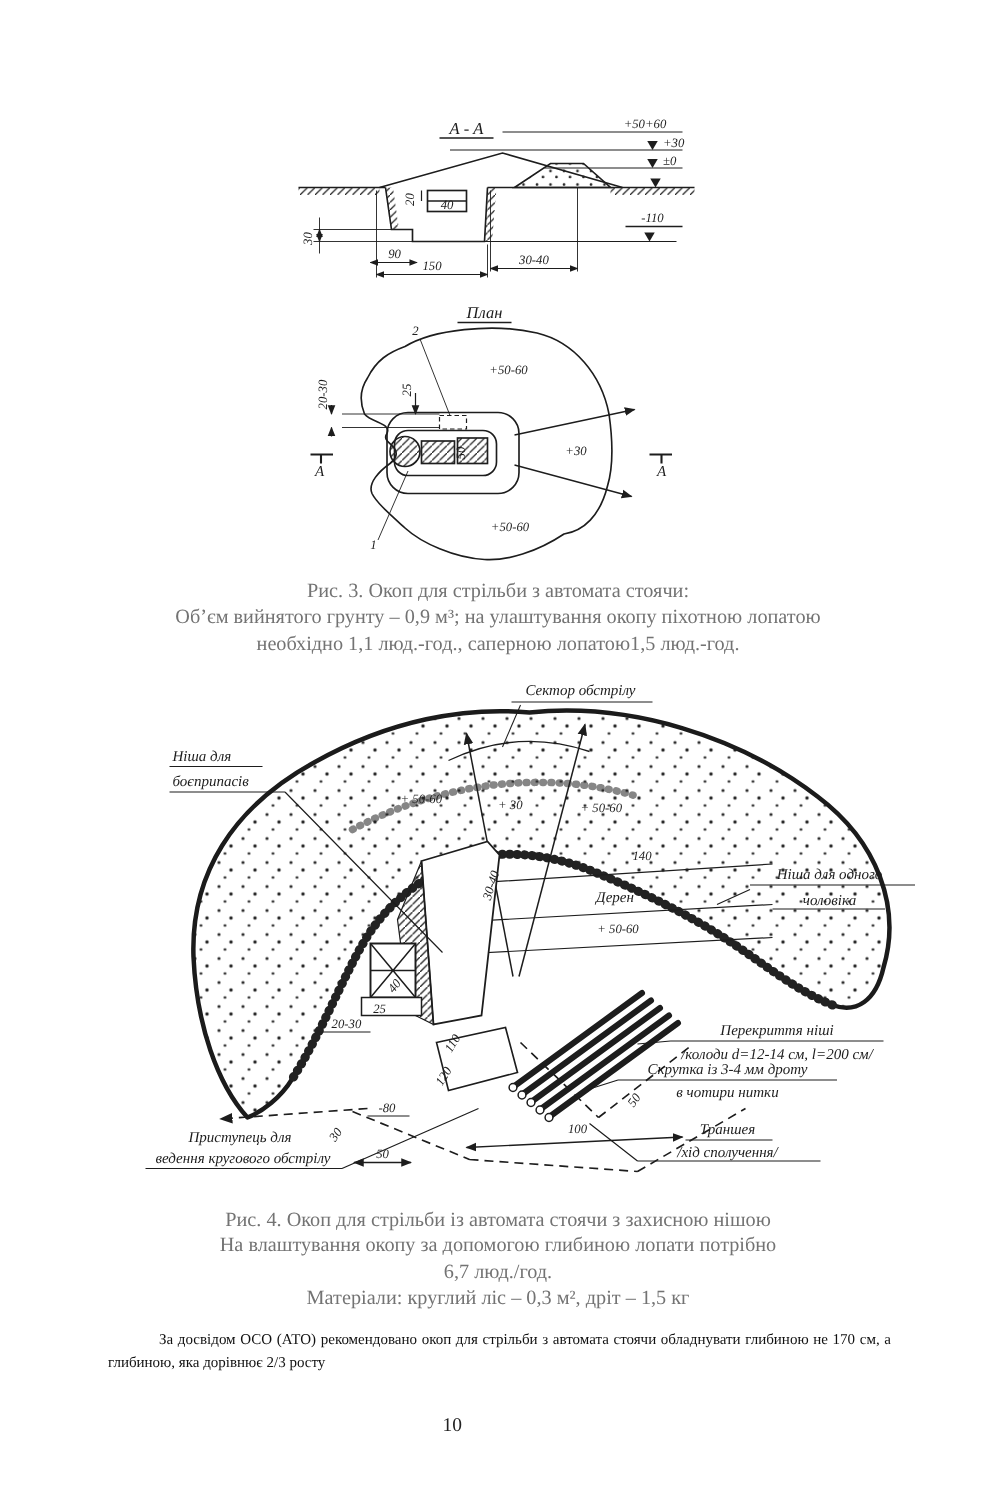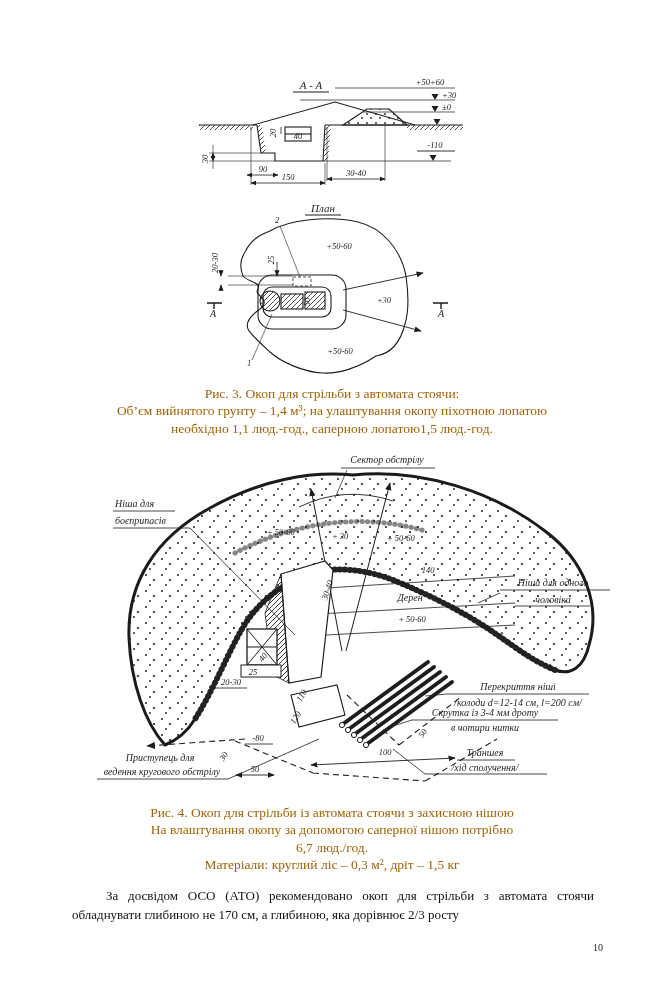--- a/index.html
+++ b/index.html
@@ -4,25 +4,25 @@
 <style>
   html,body{margin:0;padding:0;background:#ffffff;}
   .page{position:relative;width:664px;height:1000px;background:#ffffff;overflow:hidden;
         font-family:"Liberation Serif","DejaVu Serif",serif;color:#1d1d1d;}
   .abs{position:absolute;}
   svg text{font-family:"Liberation Serif","DejaVu Serif",serif;font-style:italic;fill:#1d1d1d;}
   svg .dim{font-size:8.5px;}
   svg .lbl{font-size:10px;}
   svg .ttl{font-size:11px;}
   .caption{position:absolute;left:72px;width:520px;text-align:center;
-           font-size:13.5px;line-height:1.28;color:#a16207;}
+           font-size:13.5px;line-height:1.28;color:#737373;}
   .bodytext{position:absolute;left:72px;width:522px;text-align:justify;
-            font-size:13px;line-height:1.45;color:#111;}
+            font-size:10px;line-height:1.45;color:#111;}
   .bodytext p{margin:0;text-indent:34px;}
-  .pagenum{position:absolute;left:0;width:603px;text-align:right;font-size:10px;color:#222;}
+  .pagenum{position:absolute;left:0;width:603px;text-align:center;font-size:13px;color:#222;}
 </style>
 </head>
 <body>
 
 <div class="page">
 
   <svg class="abs" style="left:185px;top:75px" width="300" height="132" viewBox="0 0 300 132">
     <defs>
       <pattern id="h1" width="5" height="5" patternUnits="userSpaceOnUse">
         <path d="M0,5 L5,0" stroke="#222" stroke-width="0.8"></path>
@@ -127,21 +127,21 @@
     <text class="dim" x="191" y="101" text-anchor="middle">+30</text>
     <text class="dim" x="25" y="61" text-anchor="middle" transform="rotate(-90 25 61)">20-30</text>
     <text class="dim" x="81" y="58" text-anchor="middle" transform="rotate(-90 81 58)">25</text>
     <text class="dim" x="117" y="100" text-anchor="middle" transform="rotate(-90 117 100)">50</text>
     <text class="lbl" x="17" y="115">А</text>
     <text class="lbl" x="245" y="115">А</text>
   </svg>
 
   <div class="caption" style="top:385px">
     <div>Рис. 3. Окоп для стрільби з автомата стоячи:</div>
-    <div>Об’єм вийнятого грунту – 1,4 м³; на улаштування окопу піхотною лопатою</div>
+    <div>Об’єм вийнятого грунту – 0,9 м³; на улаштування окопу піхотною лопатою</div>
     <div>необхідно 1,1 люд.-год., саперною лопатою1,5 люд.-год.</div>
   </div>
 
   <svg class="abs" style="left:95px;top:443px" width="570" height="352" viewBox="0 0 570 352">
     <defs>
       <pattern id="s3" width="16" height="16" patternUnits="userSpaceOnUse">
         <circle cx="3" cy="4" r="1" fill="#1d1d1d"></circle>
           <circle cx="11" cy="9" r="1.1" fill="#1d1d1d"></circle>
         <circle cx="7" cy="14" r="0.9" fill="#1d1d1d"></circle>
       </pattern>
@@ -243,21 +243,21 @@
     <text class="dim" x="131" y="315" text-anchor="middle" transform="rotate(-55 131 315)">30</text>
     <text class="dim" x="160" y="329" text-anchor="middle">50</text>
     <text class="dim" x="290" y="312" text-anchor="middle">100</text>
     <text class="dim" x="209" y="254" text-anchor="middle" transform="rotate(-58 209 254)">110</text>
     <text class="dim" x="203" y="276" text-anchor="middle" transform="rotate(-58 203 276)">120</text>
     <text class="dim" x="330" y="292" text-anchor="middle" transform="rotate(-55 330 292)">50</text>
   </svg>
 
   <div class="caption" style="top:804px">
     <div>Рис. 4. Окоп для стрільби із автомата стоячи з захисною нішою</div>
-    <div>На влаштування окопу за допомогою саперної нішою потрібно</div>
+    <div>На влаштування окопу за допомогою глибиною лопати потрібно</div>
     <div>6,7 люд./год.</div>
     <div>Матеріали: круглий ліс – 0,3 м², дріт – 1,5 кг</div>
   </div>
 
   <div class="bodytext" style="top:887px">
     <p>За досвідом ОСО (АТО) рекомендовано окоп для стрільби з автомата стоячи обладнувати глибиною не 170 см, а глибиною, яка дорівнює 2/3 росту</p>
   </div>
 
   <div class="pagenum" style="top:942px">10</div>
 

